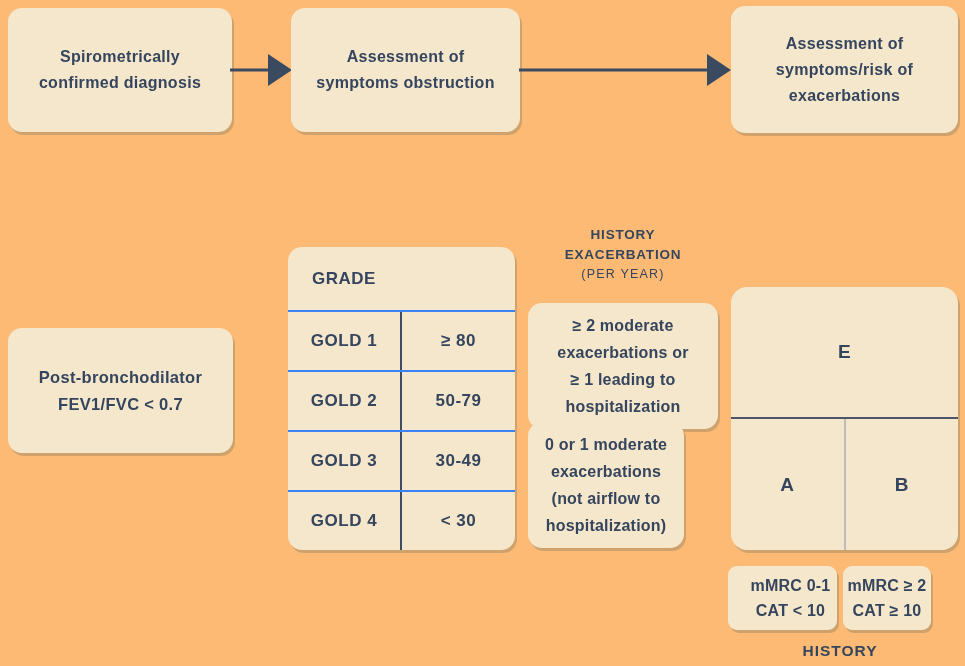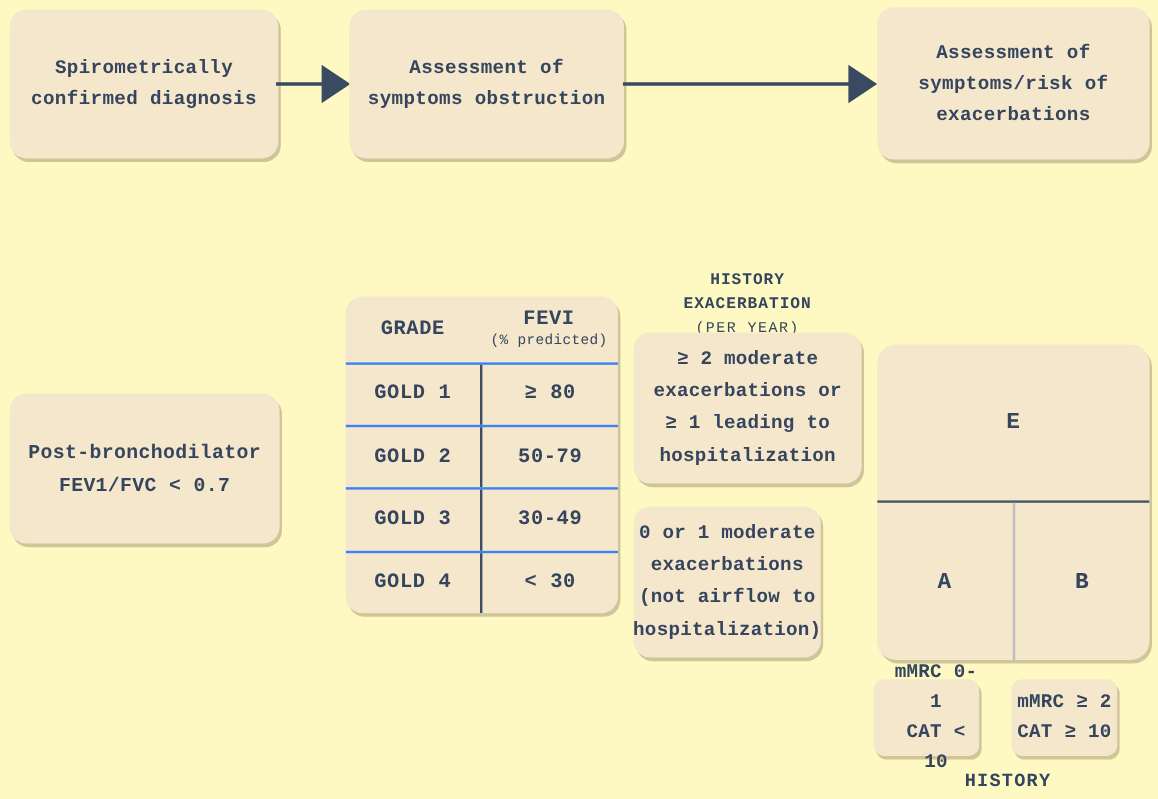--- a/index.html
+++ b/index.html
@@ -4,22 +4,22 @@
 <style>
   html, body {
     margin: 0;
     padding: 0;
     background: #ffffff;
   }
   .canvas {
     position: relative;
     width: 965px;
     height: 666px;
-    background: #fef9c3;
-    font-family: Liberation Mono, monospace;
+    background: #fdba74;
+    font-family: Liberation Sans, sans-serif;
     color: #35455e;
     overflow: hidden;
   }
   .box {
     position: absolute;
     background: #f5e7cb;
     border-radius: 14px;
     box-shadow: 2px 3px 0 rgba(150, 134, 100, 0.45);
     display: flex;
     flex-direction: column;
@@ -39,21 +39,21 @@
     font-weight: bold;
     letter-spacing: 0.3px;
   }
   .criteria-box .line { line-height: 27px; }
   .arrow-svg { position: absolute; }
 
   
   .grade-table {
     position: absolute;
     left: 288px; top: 247px;
-    width: 227px; height: 264px;
+    width: 227px; height: 303px;
     background: #f5e7cb;
     border-radius: 14px;
     box-shadow: 2px 3px 0 rgba(150, 134, 100, 0.45);
     display: flex;
     flex-direction: column;
     box-sizing: border-box;
     overflow: hidden;
   }
   .t-row {
     display: flex;
@@ -190,24 +190,20 @@
   <div class="box criteria-box" style="left:8px; top:328px; width:225px; height:125px;text-align:center;">
     <div class="line">Post-bronchodilator</div>
     <div class="line">FEV1/FVC &lt; 0.7</div>
   </div>
 
   <div class="grade-table">
     <div class="t-row t-header">
       <div class="t-cell t-col1">
         <div class="t-col-header">GRADE</div>
       </div>
-      <div class="t-cell t-col2">
-        <div class="t-fev">FEVI</div>
-        <div class="t-sub">(% predicted)</div>
-      </div>
     </div>
     <div class="t-row">
       <div class="t-cell t-col1 t-grade">GOLD 1</div>
       <div class="t-cell t-col2 t-fev">≥ 80</div>
     </div>
     <div class="t-row">
       <div class="t-cell t-col1 t-grade">GOLD 2</div>
       <div class="t-cell t-col2 t-fev">50-79</div>
     </div>
     <div class="t-row">
@@ -219,21 +215,21 @@
       <div class="t-cell t-col2 t-fev">&lt; 30</div>
     </div>
   </div>
 
   <div class="exac-title">
     <div class="tl">HISTORY</div>
     <div class="tl">EXACERBATION</div>
     <div class="sub">(PER YEAR)</div>
   </div>
 
-  <div class="box exac-box" style="left:528px; top:277px; width:190px; height:126px;">
+  <div class="box exac-box" style="left:528px; top:303px; width:190px; height:126px;">
     <div class="line">≥ 2 moderate</div>
     <div class="line">exacerbations or</div>
     <div class="line">≥ 1 leading to</div>
     <div class="line">hospitalization</div>
   </div>
 
   <div class="box exac-box" style="left:528px; top:422px; width:156px; height:126px;">
     <div class="line">0 or 1 moderate</div>
     <div class="line">exacerbations</div>
     <div class="line">(not airflow to</div>
@@ -247,21 +243,21 @@
     <div class="abe-bottom">
       <div class="abe-cell">
         <span class="abe-letter">A</span>
       </div>
       <div class="abe-cell right">
         <span class="abe-letter">B</span>
       </div>
     </div>
   </div>
 
-  <div class="box mmrc-box" style="left:728px; top:566px; width:88px; height:64px;padding-left:16px;">
+  <div class="box mmrc-box" style="left:728px; top:566px; width:109px; height:64px;padding-left:16px;">
     <div class="line">mMRC 0-1</div>
     <div class="line">CAT &lt; 10</div>
   </div>
 
   <div class="box mmrc-box" style="left:843px; top:566px; width:88px; height:64px;">
     <div class="line">mMRC ≥ 2</div>
     <div class="line">CAT ≥ 10</div>
   </div>
 
   <div class="symptoms-label">HISTORY</div>

